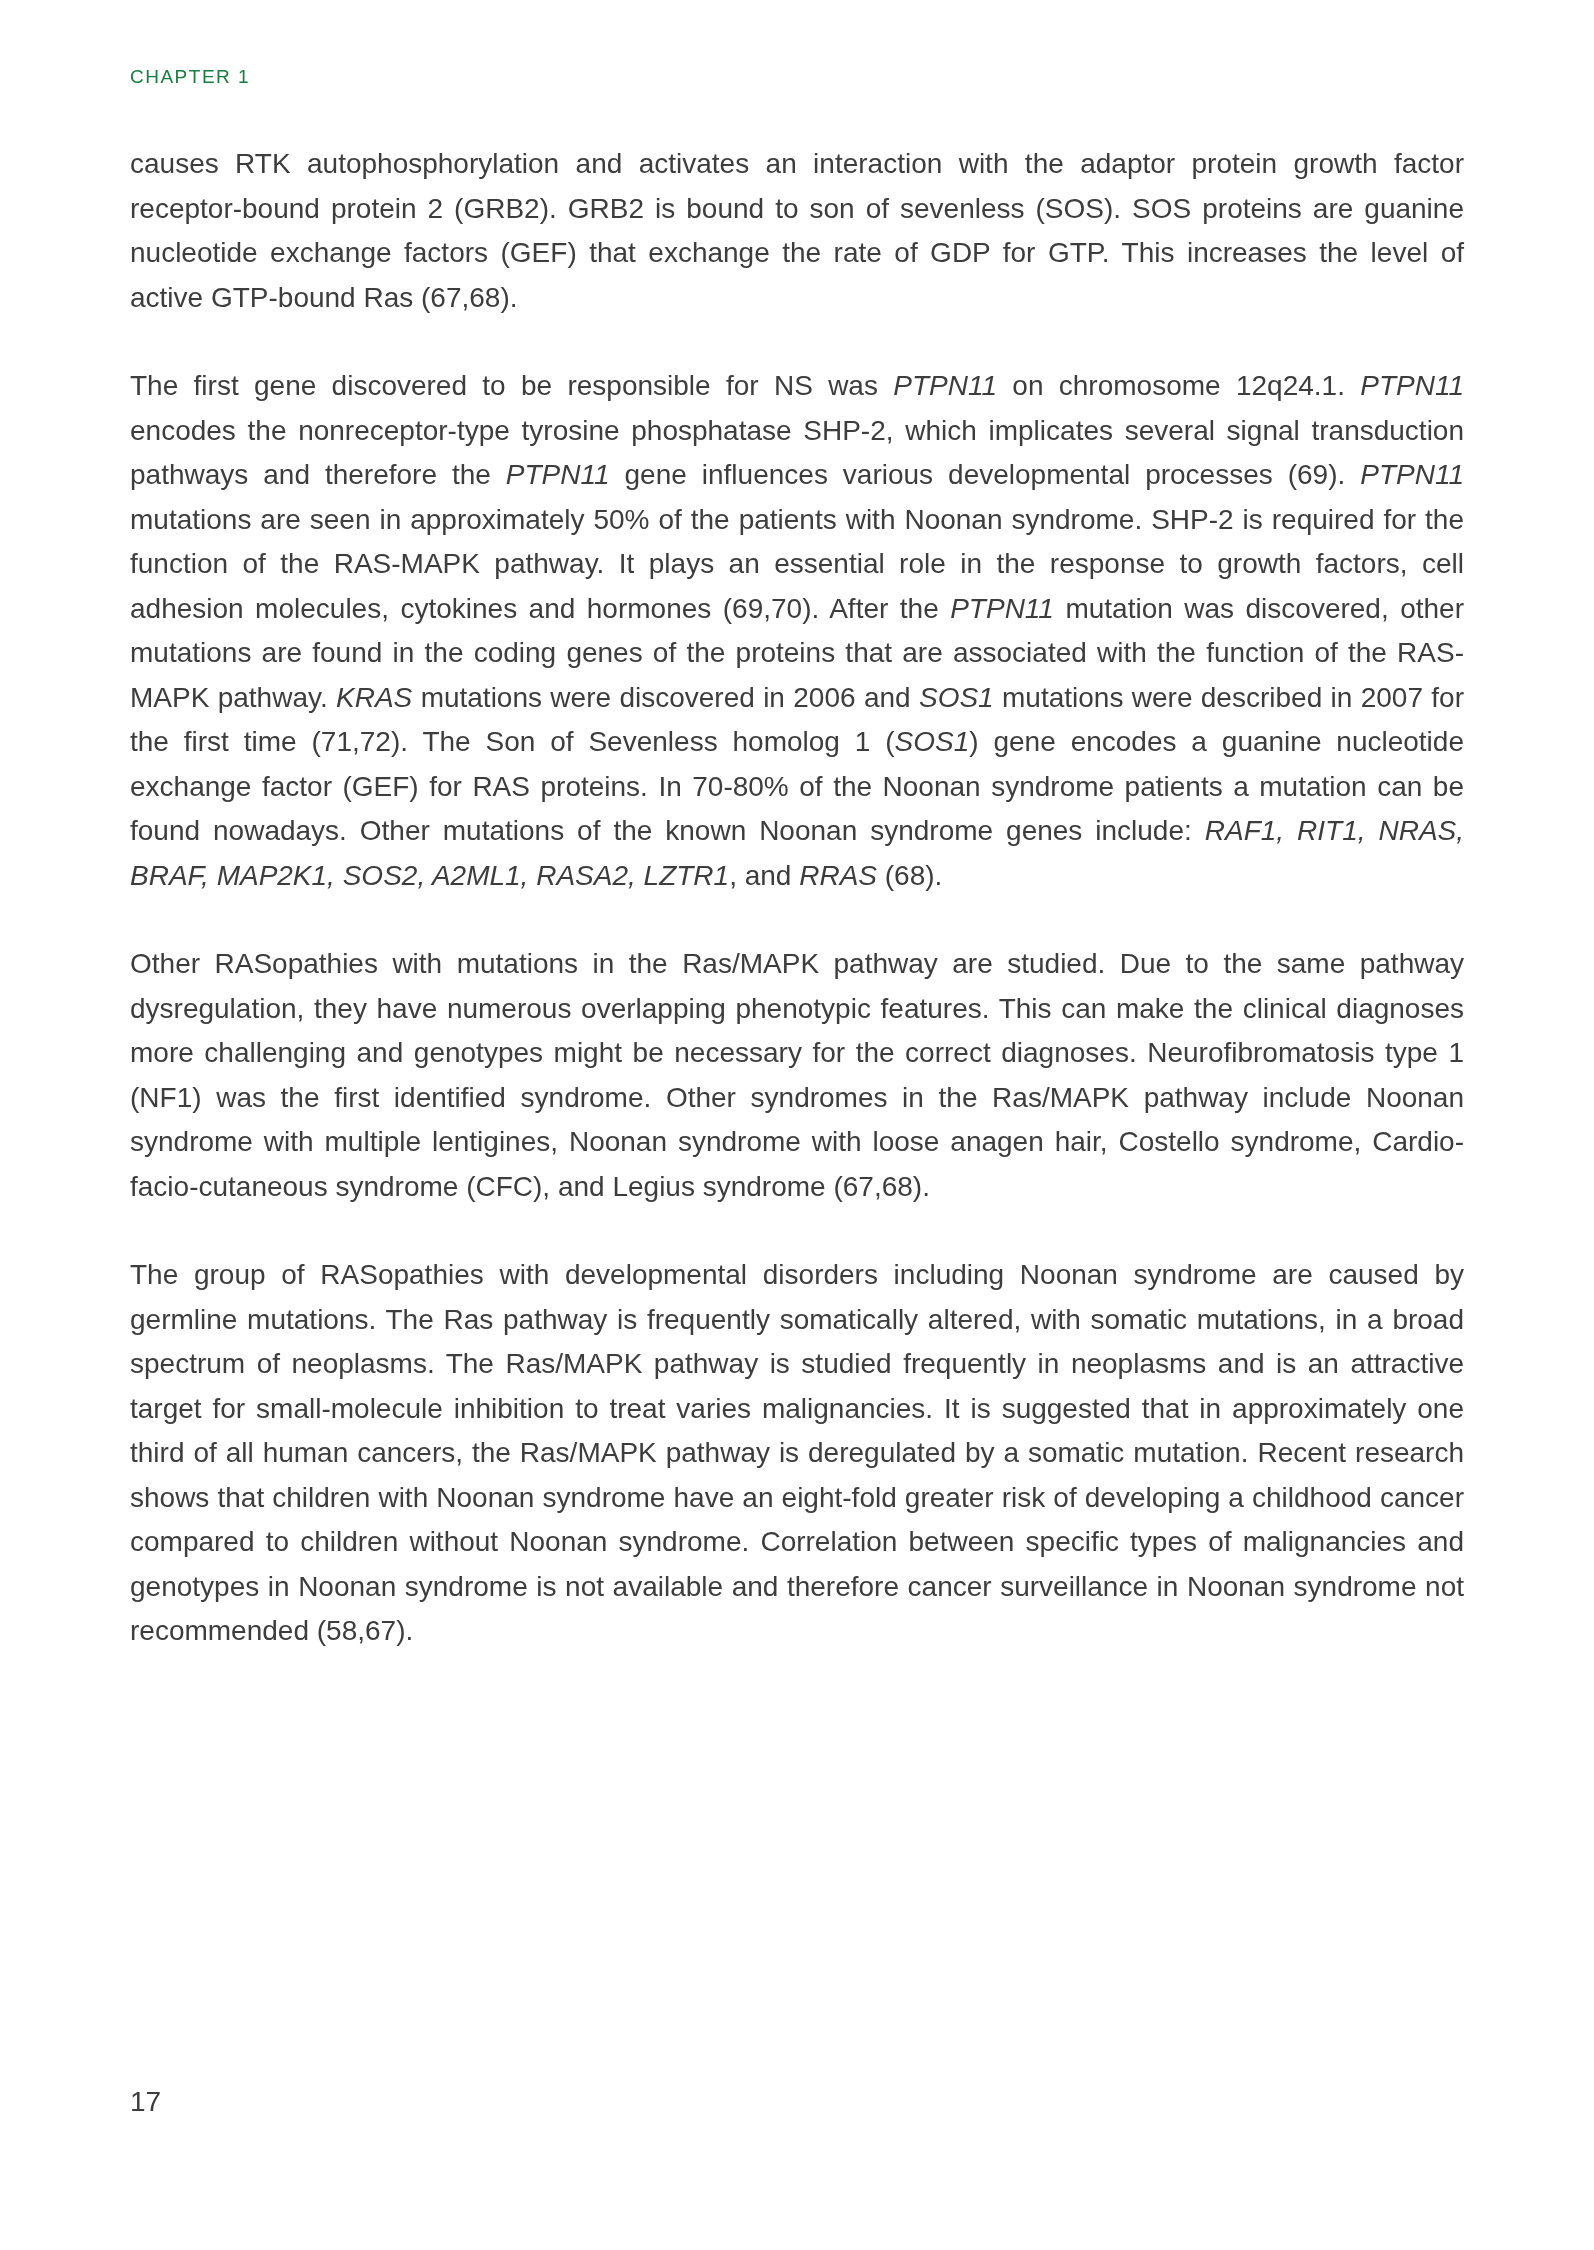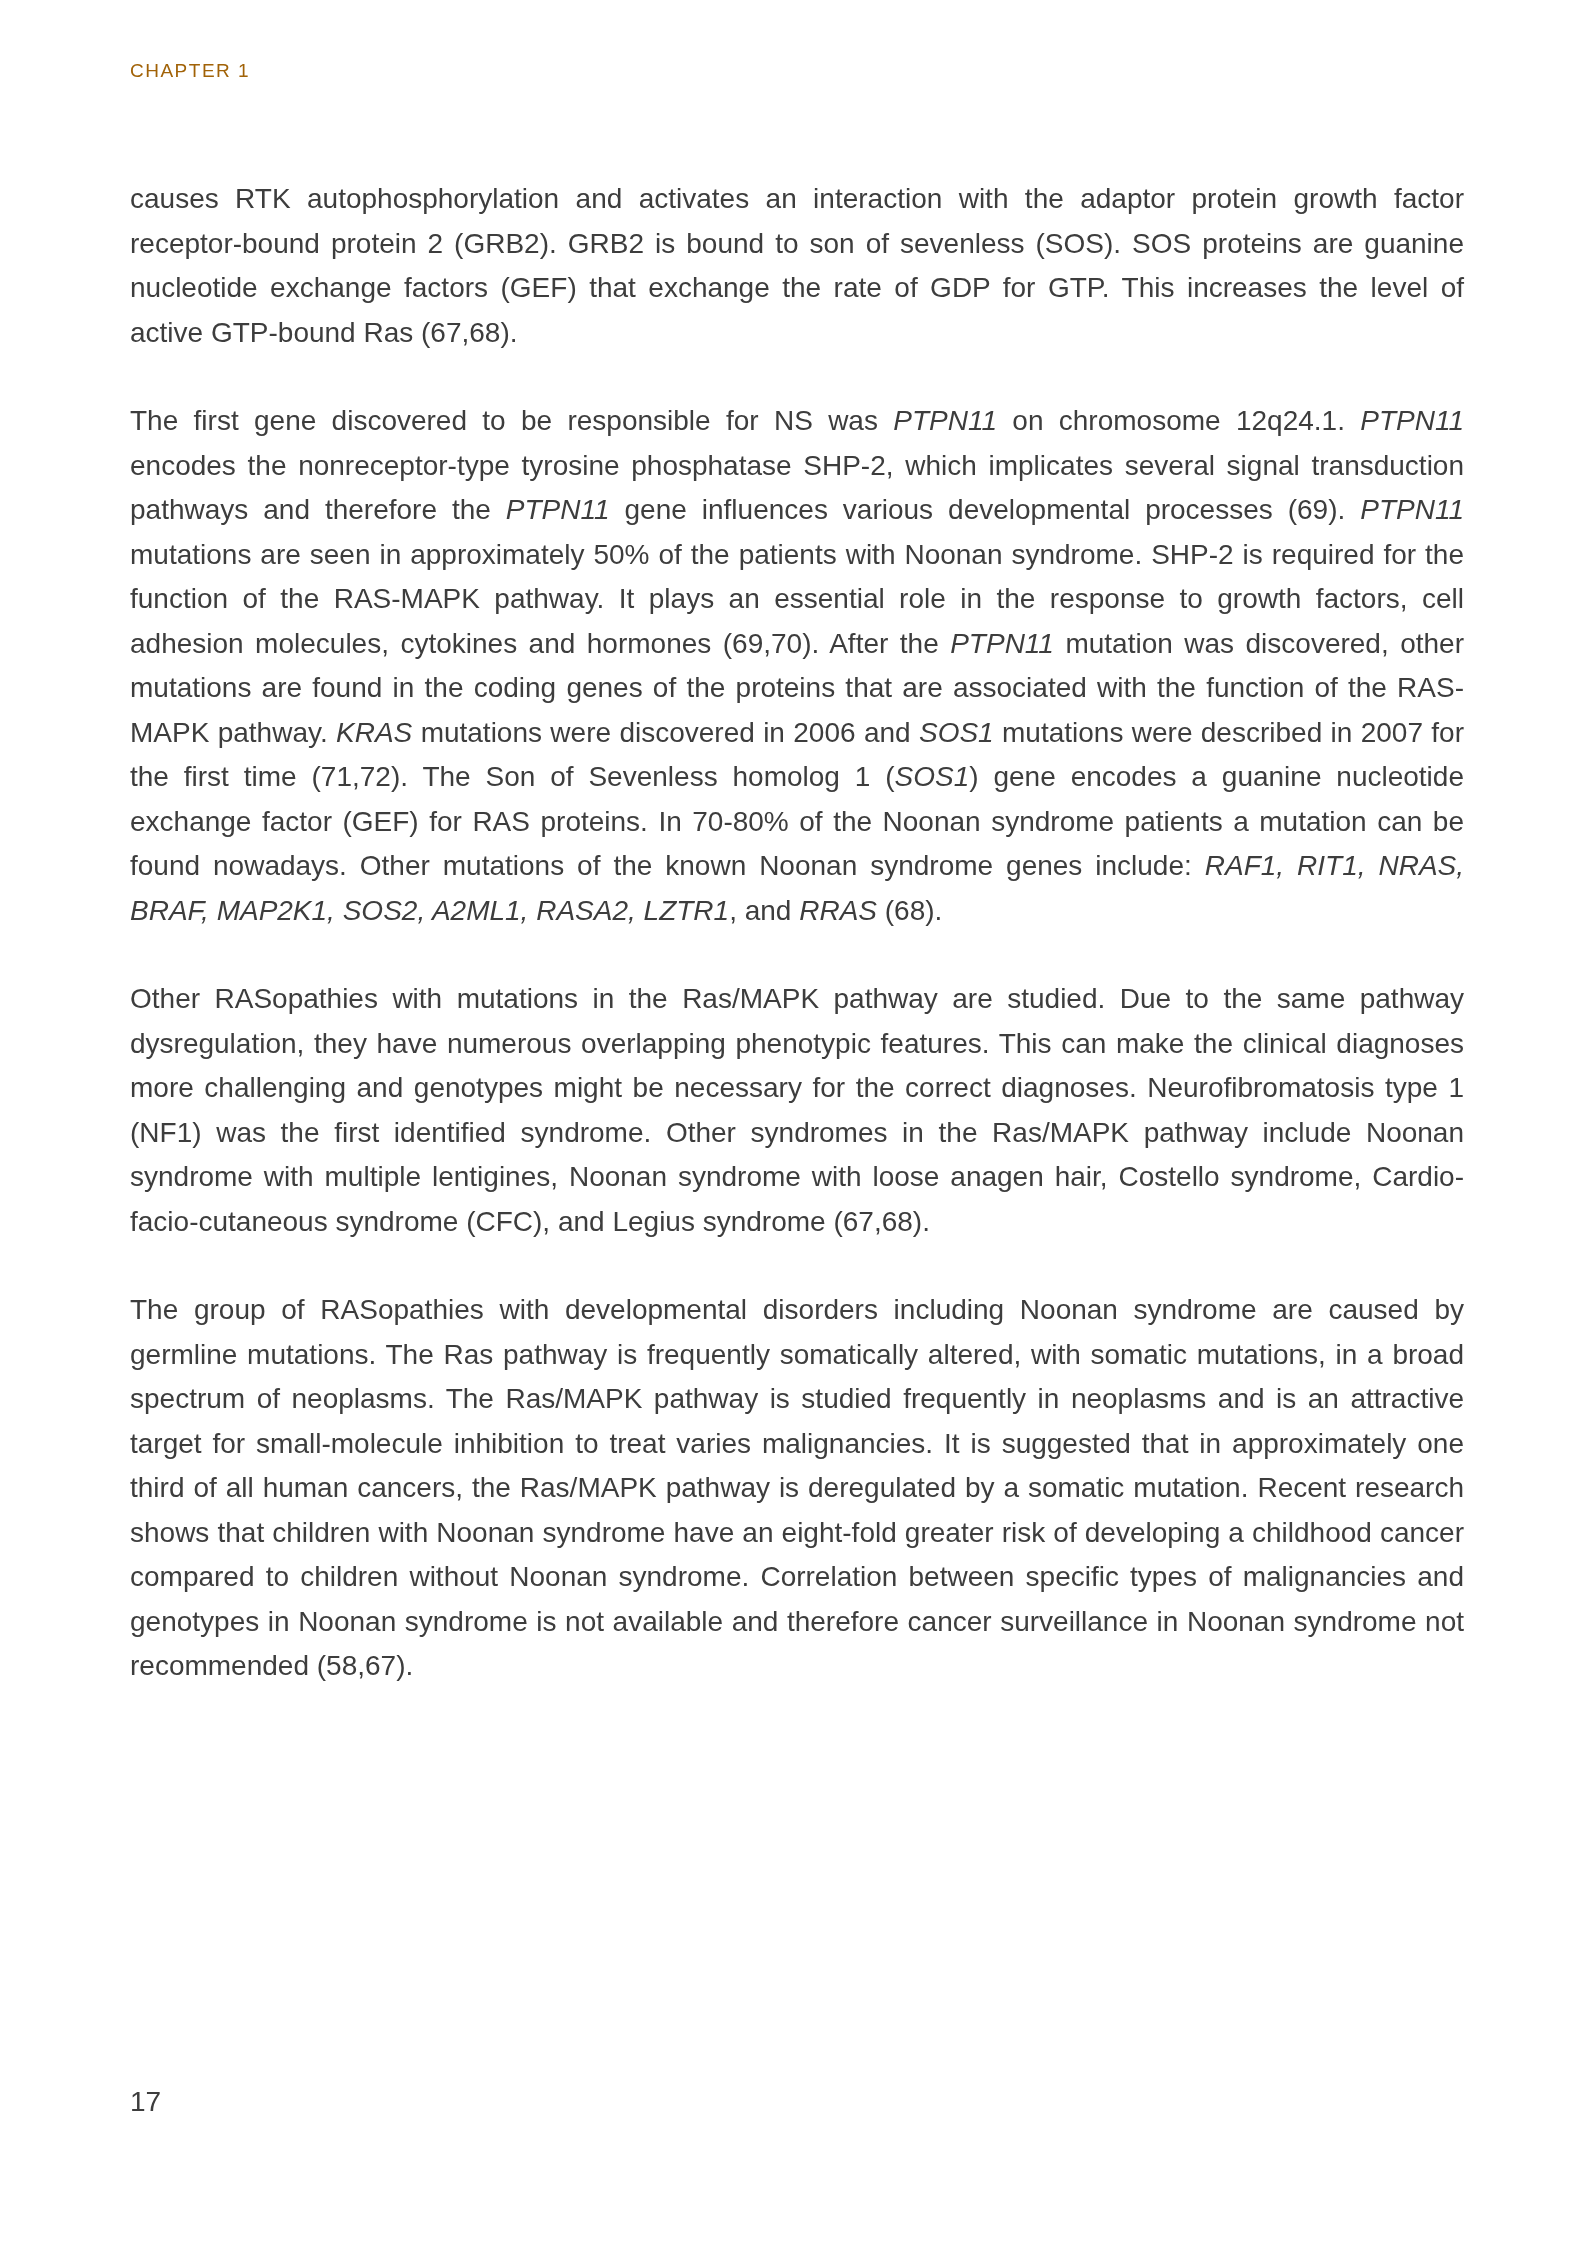--- a/index.html
+++ b/index.html
@@ -12,33 +12,32 @@
     width: 1594px;
     height: 2250px;
     background: #ffffff;
     box-sizing: border-box;
     font-family: "Liberation Sans", "DejaVu Sans", sans-serif;
     color: #3d3d3d;
     overflow: hidden;
   }
   .running-head {
     position: absolute;
-    top: 60px;
+    top: 66px;
     left: 130px;
     font-size: 19px;
     letter-spacing: 1.5px;
-    color: #a16207;
+    color: #15803d;
     font-weight: 400;
   }
   .content {
     position: absolute;
     top: 142px;
     left: 130px;
     right: 130px;
-    margin-top: 35px;
   }
   .para {
     margin: 0 0 44px 0;
     font-size: 28px;
     line-height: 44.5px;
     text-align: justify;
     color: #3d3d3d;
     font-weight: 400;
   }
   .para em {

